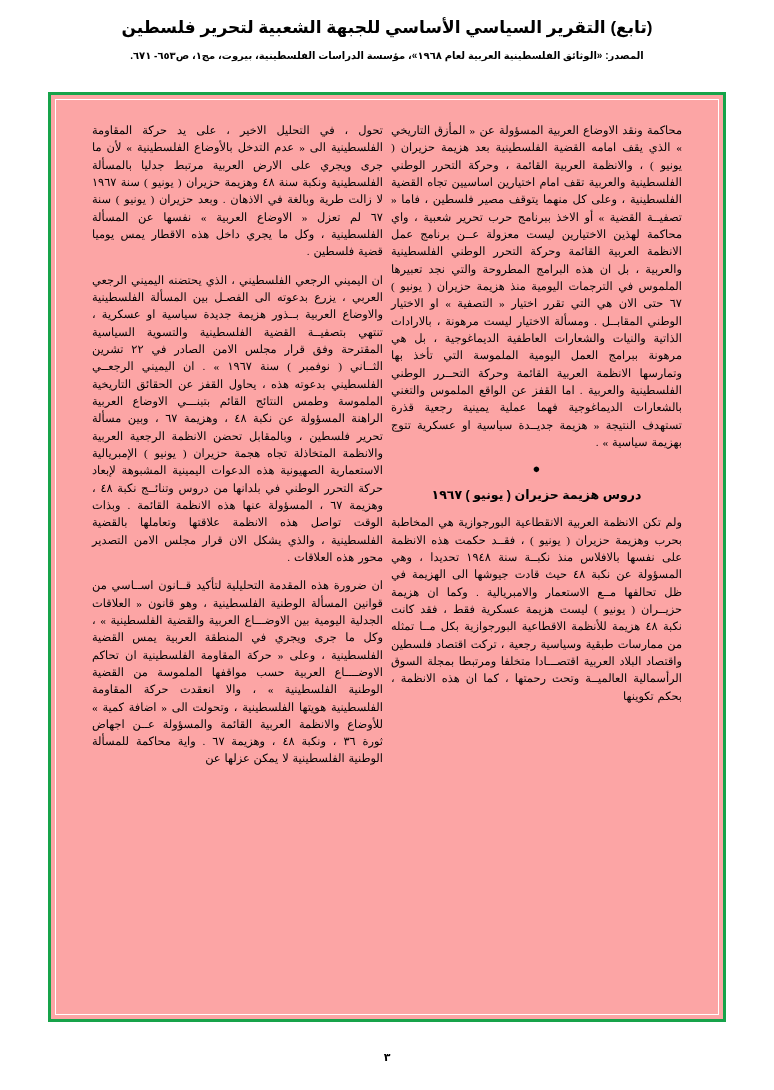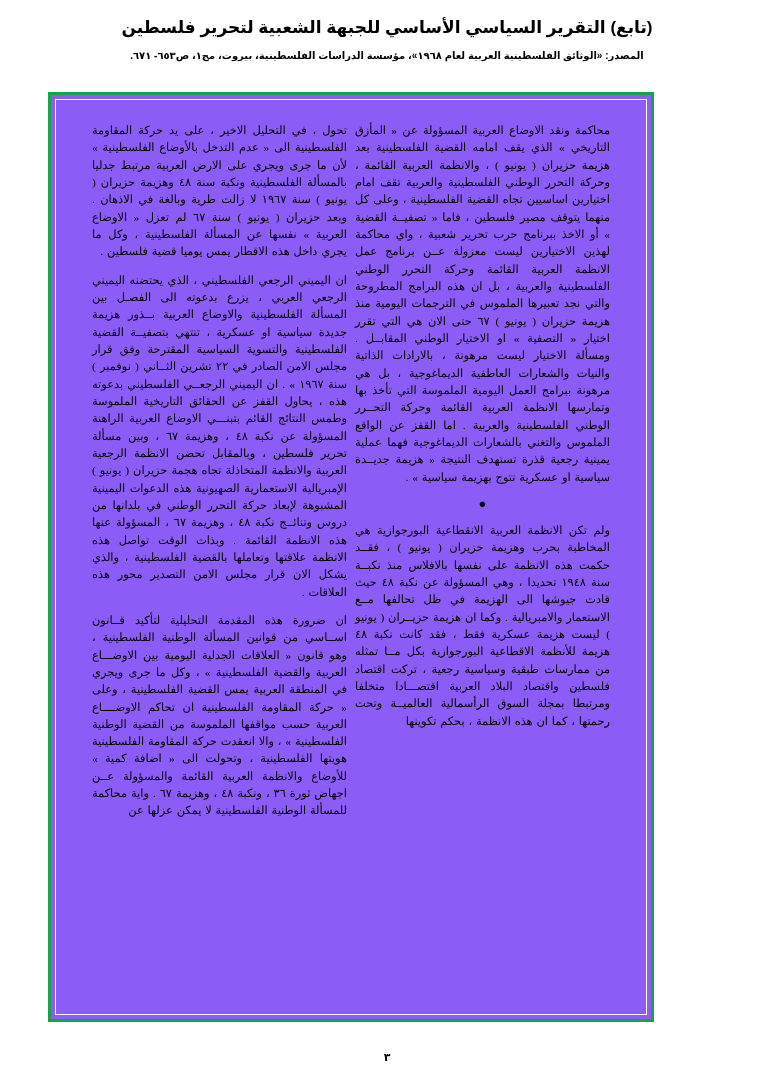--- a/index.html
+++ b/index.html
@@ -42,25 +42,25 @@
     font-size: 10px;
     color: #000;
     direction: rtl;
     margin: 8px;
   }
   
   .frame {
     position: absolute;
     left: 48px;
     top: 92px;
-    width: 606px;
+    width: 678px;
     height: 930px;
     border: 3px solid #16a34a;
     box-sizing: border-box;
-    background: #8b5cf6;
+    background: #fca5a5;
     padding: 0;
   }
   .frame-inner {
     position: absolute;
     left: 4px; top: 4px; right: 4px; bottom: 4px;
     border: 1px solid #ffffff;
     display: flex;
     flex-direction: row-reverse;
     box-sizing: border-box;
     padding: 22px 20px 18px 20px;
@@ -126,20 +126,21 @@
 
       <div class="col col-right">
         <p class="body">تحول ، في التحليل الاخير ، على يد حركة المقاومة الفلسطينية الى « عدم التدخل بالأوضاع الفلسطينية » لأن ما جرى ويجري على الارض العربية مرتبط جدليا بالمسألة الفلسطينية ونكبة سنة ٤٨ وهزيمة حزيران ( يونيو ) سنة ١٩٦٧ لا زالت طرية وبالغة في الاذهان . وبعد حزيران ( يونيو ) سنة ٦٧ لم تعزل « الاوضاع العربية » نفسها عن المسألة الفلسطينية ، وكل ما يجري داخل هذه الاقطار يمس يوميا قضية فلسطين .</p>
         <p class="body">ان اليميني الرجعي الفلسطيني ، الذي يحتضنه اليميني الرجعي العربي ، يزرع بدعوته الى الفصـل بين المسألة الفلسطينية والاوضاع العربية بــذور هزيمة جديدة سياسية او عسكرية ، تنتهي بتصفيــة القضية الفلسطينية والتسوية السياسية المقترحة وفق قرار مجلس الامن الصادر في ٢٢ تشرين الثــاني ( نوفمبر ) سنة ١٩٦٧ » . ان اليميني الرجعــي الفلسطيني بدعوته هذه ، يحاول القفز عن الحقائق التاريخية الملموسة وطمس النتائج القائم بتبنـــي الاوضاع العربية الراهنة المسؤولة عن نكبة ٤٨ ، وهزيمة ٦٧ ، وبين مسألة تحرير فلسطين ، وبالمقابل تحضن الانظمة الرجعية العربية والانظمة المتخاذلة تجاه هجمة حزيران ( يونيو ) الإمبريالية الاستعمارية الصهيونية هذه الدعوات اليمينية المشبوهة لإبعاد حركة التحرر الوطني في بلدانها من دروس وتنائــج نكبة ٤٨ ، وهزيمة ٦٧ ، المسؤولة عنها هذه الانظمة القائمة . وبذات الوقت تواصل هذه الانظمة علاقتها وتعاملها بالقضية الفلسطينية ، والذي يشكل الان قرار مجلس الامن التصدير محور هذه العلاقات .</p>
         <p class="body">ان ضرورة هذه المقدمة التحليلية لتأكيد قــانون اســاسي من قوانين المسألة الوطنية الفلسطينية ، وهو قانون « العلاقات الجدلية اليومية بين الاوضـــاع العربية والقضية الفلسطينية » ، وكل ما جرى ويجري في المنطقة العربية يمس القضية الفلسطينية ، وعلى « حركة المقاومة الفلسطينية ان تحاكم الاوضــــاع العربية حسب مواقفها الملموسة من القضية الوطنية الفلسطينية » ، والا انعقدت حركة المقاومة الفلسطينية هويتها الفلسطينية ، وتحولت الى « اضافة كمية » للأوضاع والانظمة العربية القائمة والمسؤولة عــن اجهاض ثورة ٣٦ ، ونكبة ٤٨ ، وهزيمة ٦٧ . واية محاكمة للمسألة الوطنية الفلسطينية لا يمكن عزلها عن</p>
       </div>
 
       <div class="col col-left">
         <p class="body">محاكمة ونقد الاوضاع العربية المسؤولة عن « المأزق التاريخي » الذي يقف امامه القضية الفلسطينية بعد هزيمة حزيران ( يونيو ) ، والانظمة العربية القائمة ، وحركة التحرر الوطني الفلسطينية والعربية تقف امام اختيارين اساسيين تجاه القضية الفلسطينية ، وعلى كل منهما يتوقف مصير فلسطين ، فاما « تصفيــة القضية » أو الاخذ ببرنامج حرب تحرير شعبية ، واي محاكمة لهذين الاختيارين ليست معزولة عــن برنامج عمل الانظمة العربية القائمة وحركة التحرر الوطني الفلسطينية والعربية ، بل ان هذه البرامج المطروحة والتي نجد تعبيرها الملموس في الترجمات اليومية منذ هزيمة حزيران ( يونيو ) ٦٧ حتى الان هي التي تقرر اختيار « التصفية » او الاختيار الوطني المقابــل . ومسألة الاختيار ليست مرهونة ، بالارادات الذاتية والنيات والشعارات العاطفية الديماغوجية ، بل هي مرهونة ببرامج العمل اليومية الملموسة التي تأخذ بها وتمارسها الانظمة العربية القائمة وحركة التحــرر الوطني الفلسطينية والعربية . اما القفز عن الواقع الملموس والتغني بالشعارات الديماغوجية فهما عملية يمينية رجعية قذرة تستهدف النتيجة « هزيمة جديــدة سياسية او عسكرية تتوج بهزيمة سياسية » .</p>
         <div class="dot-sep">●</div>
+        <div class="section-head">دروس هزيمة حزيران ( يونيو ) ١٩٦٧</div>
         <p class="body">ولم تكن الانظمة العربية الانقطاعية البورجوازية هي المخاطبة بحرب وهزيمة حزيران ( يونيو ) ، فقــد حكمت هذه الانظمة على نفسها بالافلاس منذ نكبــة سنة ١٩٤٨ تحديدا ، وهي المسؤولة عن نكبة ٤٨ حيث قادت جيوشها الى الهزيمة في ظل تحالفها مــع الاستعمار والامبريالية . وكما ان هزيمة حزيــران ( يونيو ) ليست هزيمة عسكرية فقط ، فقد كانت نكبة ٤٨ هزيمة للأنظمة الاقطاعية البورجوازية بكل مــا تمثله من ممارسات طبقية وسياسية رجعية ، تركت اقتصاد فلسطين واقتصاد البلاد العربية اقتصـــادا متخلفا ومرتبطا بمجلة السوق الرأسمالية العالميــة وتحت رحمتها ، كما ان هذه الانظمة ، بحكم تكوينها</p>
       </div>
 
     </div>
   </div>
 
   <div class="page-number">٣</div>
 
 </div>
 

